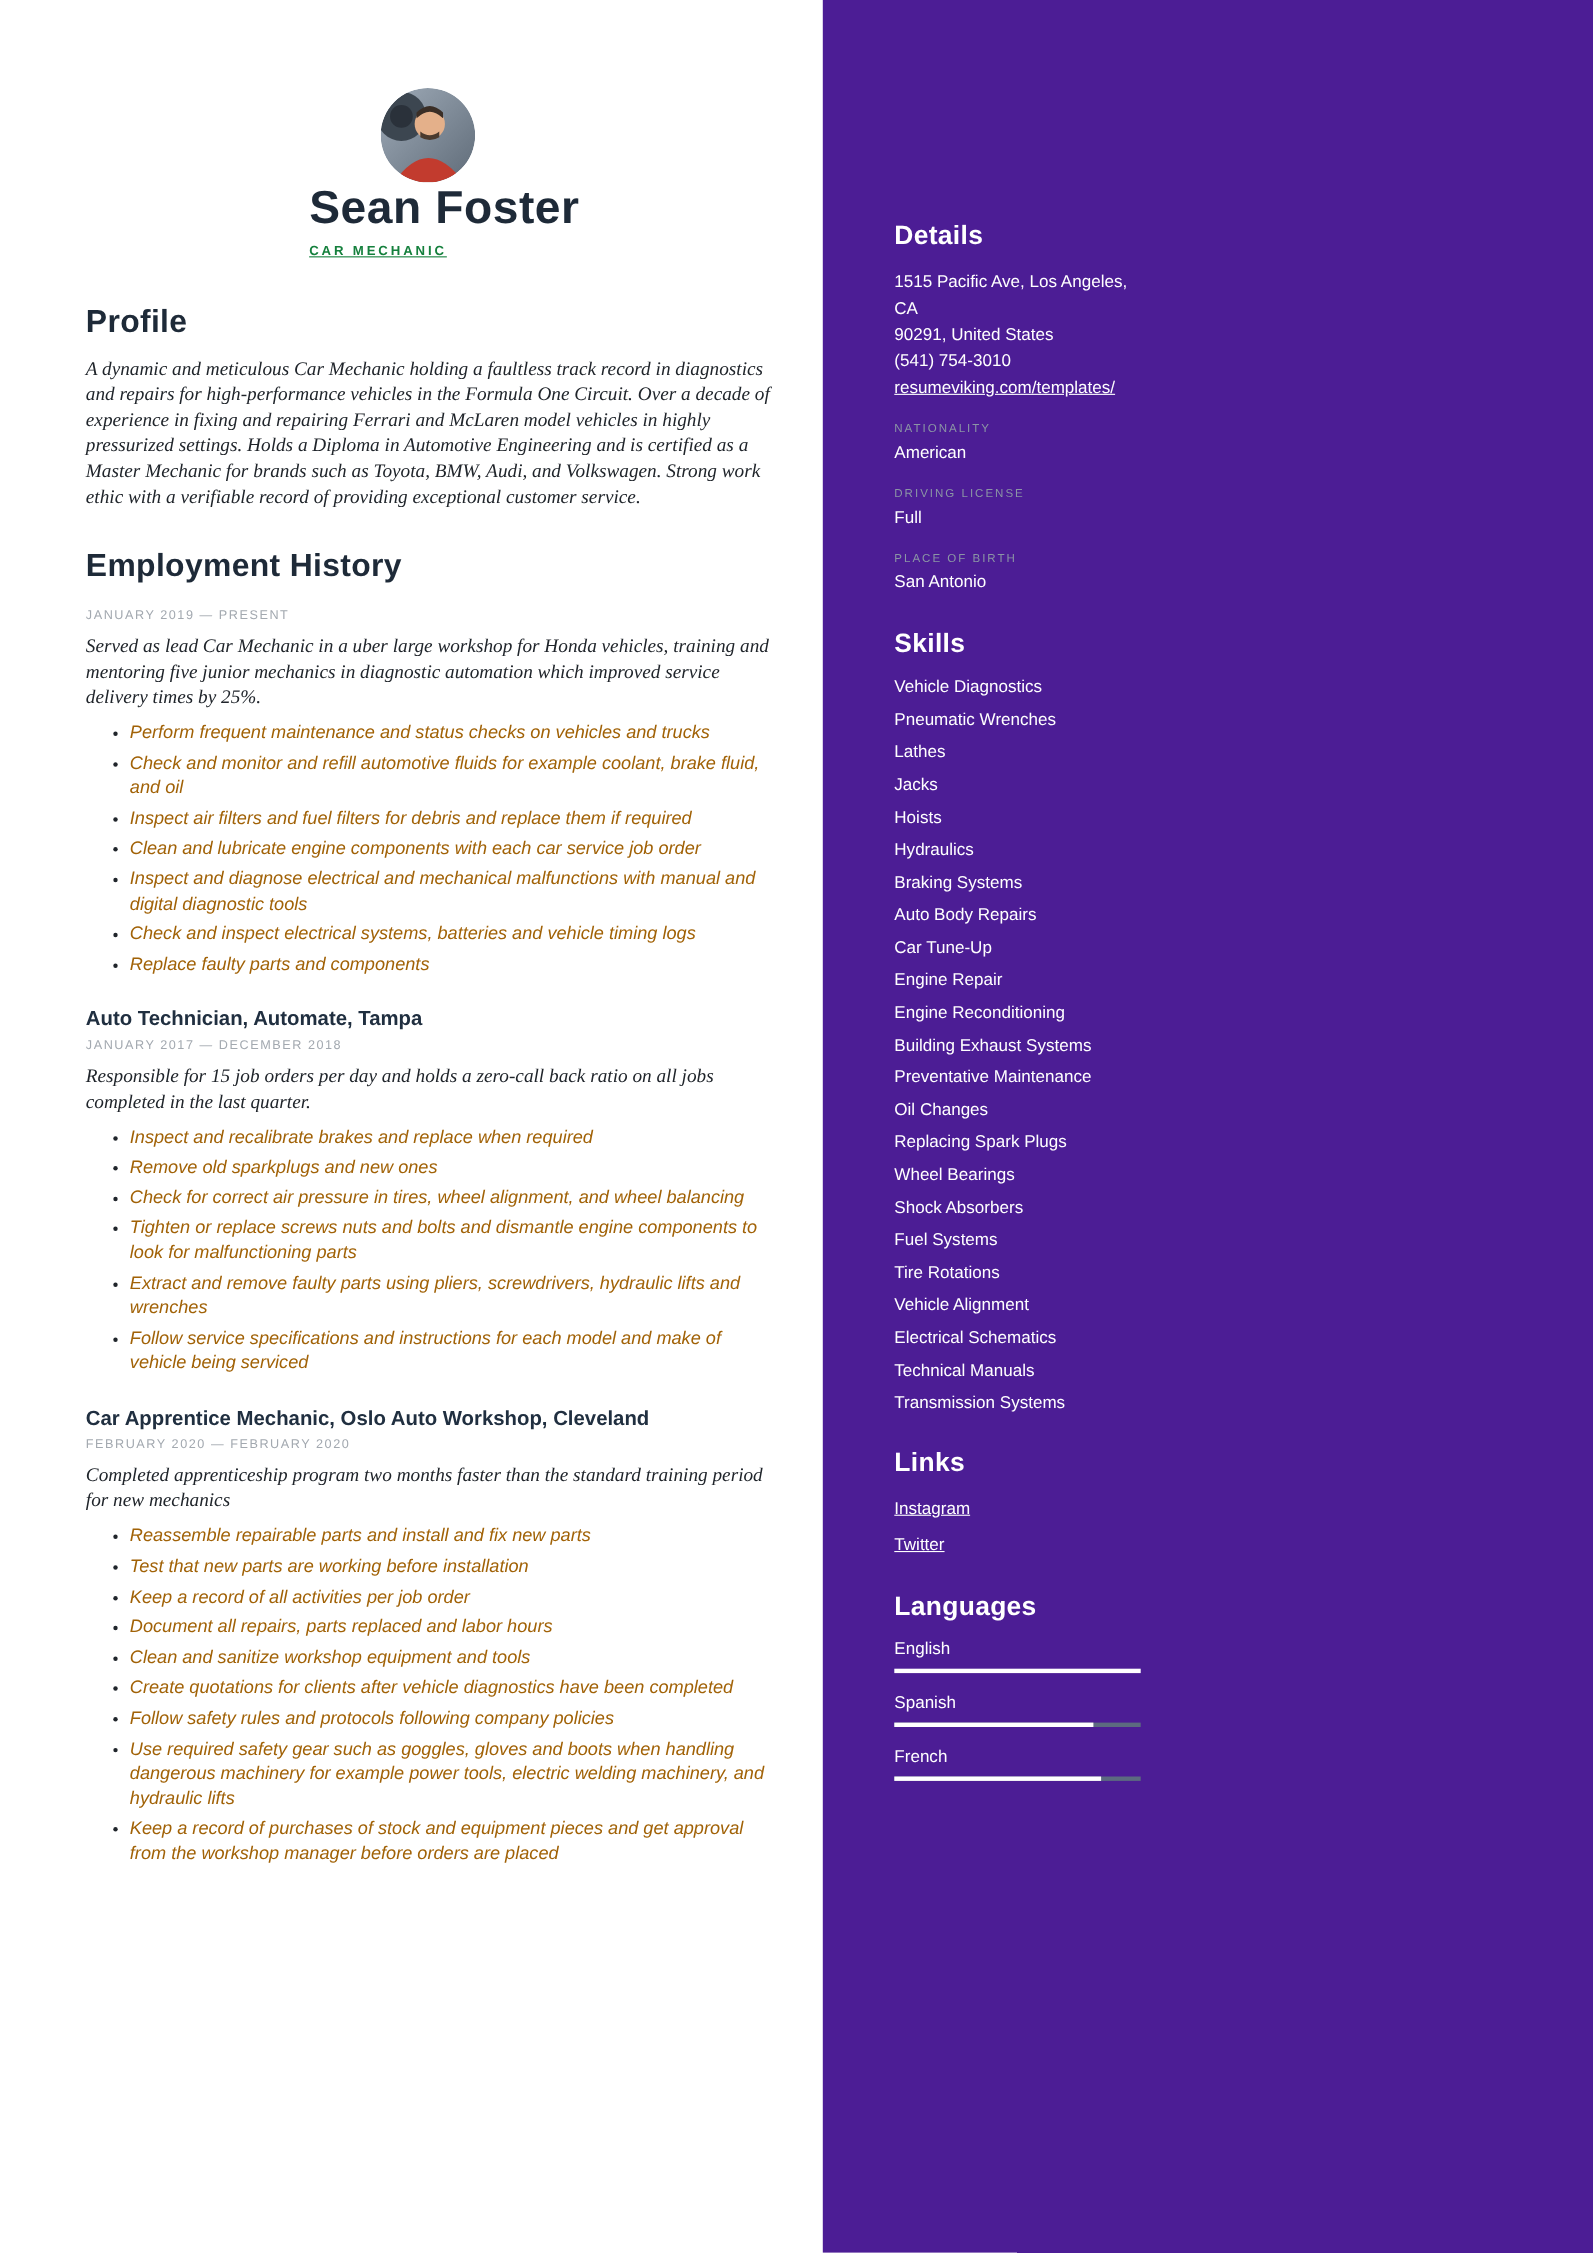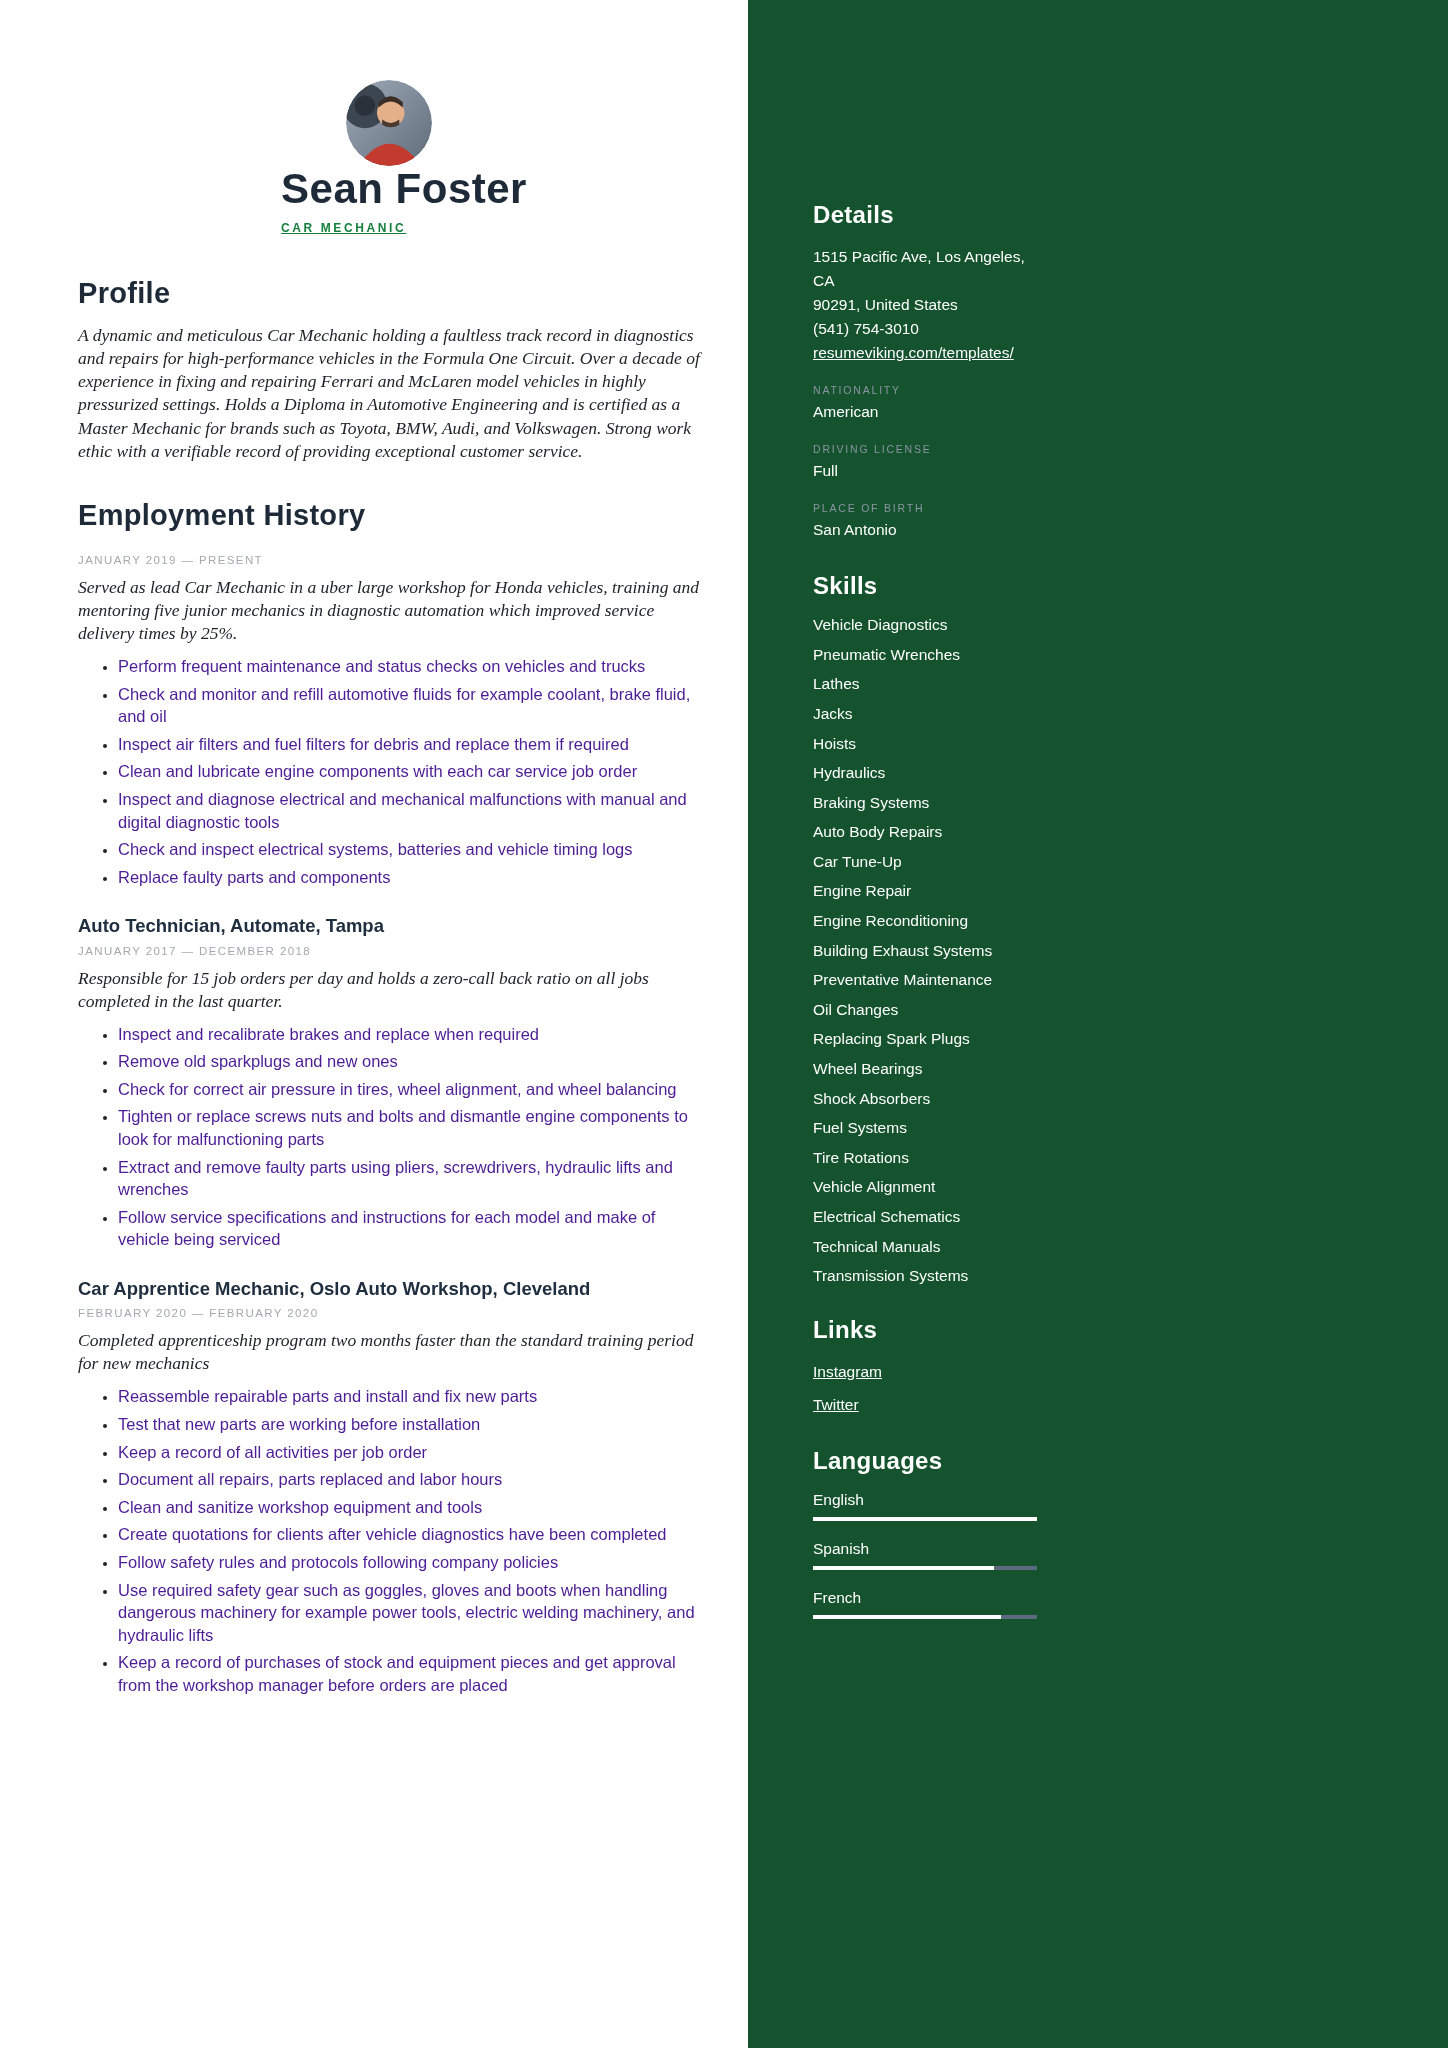--- a/index.html
+++ b/index.html
@@ -20,25 +20,25 @@
   h2 { font-size: 29px; font-weight: 700; color: #1e2a38; letter-spacing: 0.3px; margin-bottom: 14px; }
   .employment h2 { margin-top: 36px; }
 
   .italic { font-family: "Liberation Serif", serif; font-style: italic; font-size: 17.5px; line-height: 1.32; color: #20252b; }
 
   .job { margin-top: 26px; }
   .job:first-of-type { margin-top: 22px; }
   h3 { font-size: 18.5px; font-weight: 700; color: #202f40; line-height: 1.25; }
   .dates { margin: 7px 0 10px; font-size: 11.5px; letter-spacing: 1.4px; color: #a3a9b0; font-weight: 400; }
   .job ul { margin-top: 10px; padding-left: 40px; list-style: disc; }
-  .job li { font-size: 16.5px; line-height: 1.37; margin-bottom: 5px; color: #4c1d95; }
+  .job li { font-size: 16.5px; line-height: 1.37; margin-bottom: 5px; color: #a16207; font-style: italic; }
   .job li::marker { color: #20252b; font-size: 14px; }
 
   
-  .sidebar { width: 700px; background: #14532d; color: #ffffff; padding: 201px 0 0 65px; }
+  .sidebar { width: 700px; background: #4c1d95; color: #ffffff; padding: 201px 0 0 65px; }
   .sidebar-inner { width: 224px; }
   .sidebar h2 { color: #ffffff; font-size: 24px; margin: 30px 0 16px; letter-spacing: 0.3px; }
   .sidebar section:first-child h2 { margin-top: 0; }
   .sidebar .stext { font-size: 15.5px; line-height: 1.55; color: #ffffff; }
   .slabel { margin-top: 19px; margin-bottom: 4px; font-size: 10.5px; letter-spacing: 1.8px; color: #8b95a5; }
   .slink { display: inline-block; color: #ffffff; text-decoration: underline; font-size: 15.5px; line-height: 1.55; cursor: pointer; }
   .links-list .slink { display: block; margin-bottom: 9px; }
   .skills-list { list-style: none; }
   .skills-list li { font-size: 15.5px; line-height: 1.2; margin-bottom: 11px; color: #ffffff; }
   .lang { margin-bottom: 19px; }

